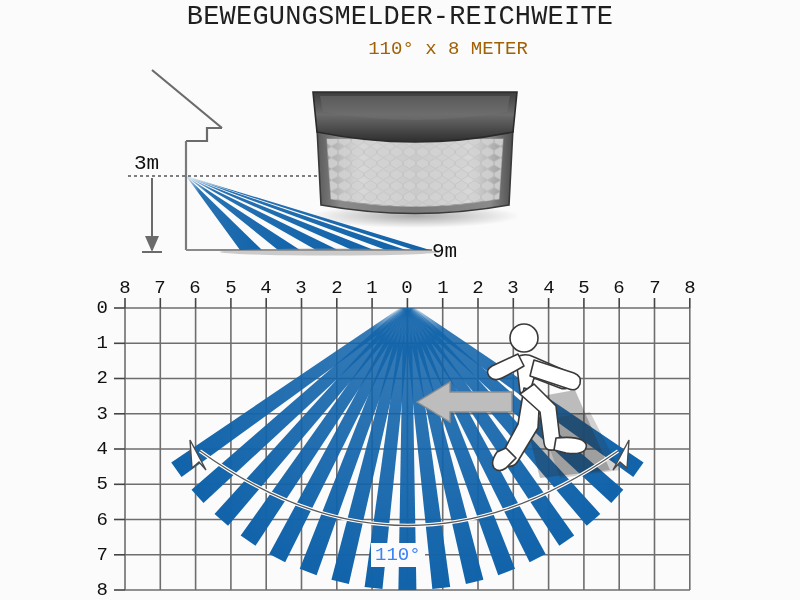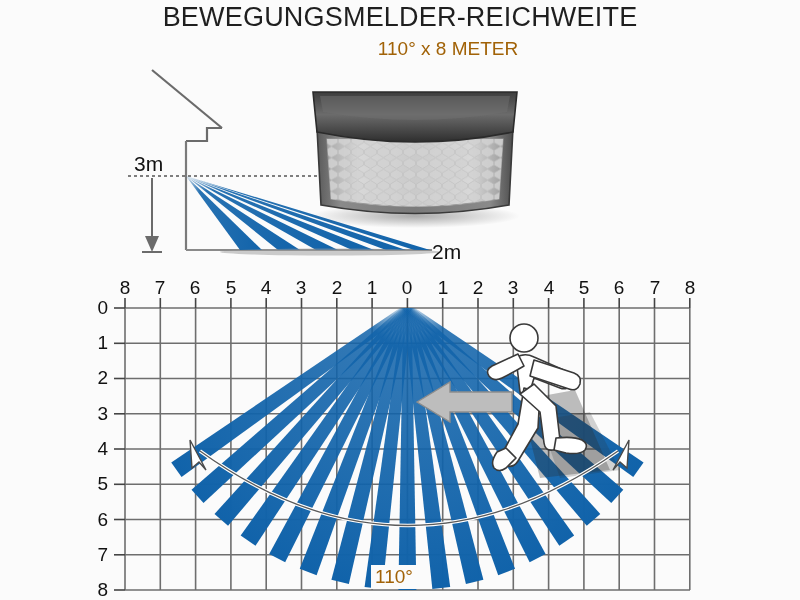--- a/index.html
+++ b/index.html
@@ -6,21 +6,21 @@
     margin: 0;
     padding: 0;
     background: #ffffff;
   }
   #stage {
     position: relative;
     width: 800px;
     height: 600px;
     background: #fbfbfb;
     overflow: hidden;
-    font-family: Liberation Sans, sans-serif;
+    font-family: Liberation Mono, monospace;
     color: #1a1a1a;
   }
   .title {
     position: absolute;
     left: 0;
     top: 2px;
     width: 800px;
     text-align: center;
     font-size: 27px;
     letter-spacing: 0.2px;
@@ -67,25 +67,24 @@
     color: #111;
     text-align: right;
     width: 22px;
     white-space: nowrap;
   }
   .angle-lbl {
     position: absolute;
     left: 371px;
     top: 543px;
     font-size: 19px;
-    color: #a16207;
+    color: #3b82f6;
     background: #fbfbfb;
     padding: 1px 4px;
     white-space: nowrap;
-    margin-top: 22px;
   }
 </style>
 </head>
 <body>
 
 <div id="stage">
 
   <div class="title">BEWEGUNGSMELDER-REICHWEITE</div>
   <div class="subtitle">110° x 8 METER</div>
 
@@ -328,21 +327,21 @@
       <path d="M200,451 Q407,600 618,451" fill="none" stroke="#5a5a5a" stroke-width="1.3"></path>
 
       <polygon points="190,440 206,470 199,462 192,468" fill="#ffffff" stroke="#4a4a4a" stroke-width="1.4"></polygon>
 
       <polygon points="629,440 613,470 620,462 627,468" fill="#ffffff" stroke="#4a4a4a" stroke-width="1.4"></polygon>
     </g>
 
   </svg>
 
   <div class="lbl lbl-2m">3m</div>
-  <div class="lbl lbl-8m">2m</div>
+  <div class="lbl lbl-8m">9m</div>
 
   <div class="angle-lbl">110°</div>
 
   <div class="axis-num" style="left:114px;  top:277px;">8</div>
   <div class="axis-num" style="left:149px;  top:277px;">7</div>
   <div class="axis-num" style="left:184px;  top:277px;">6</div>
   <div class="axis-num" style="left:220px;  top:277px;">5</div>
   <div class="axis-num" style="left:255px;  top:277px;">4</div>
   <div class="axis-num" style="left:290px;  top:277px;">3</div>
   <div class="axis-num" style="left:326px;  top:277px;">2</div>

